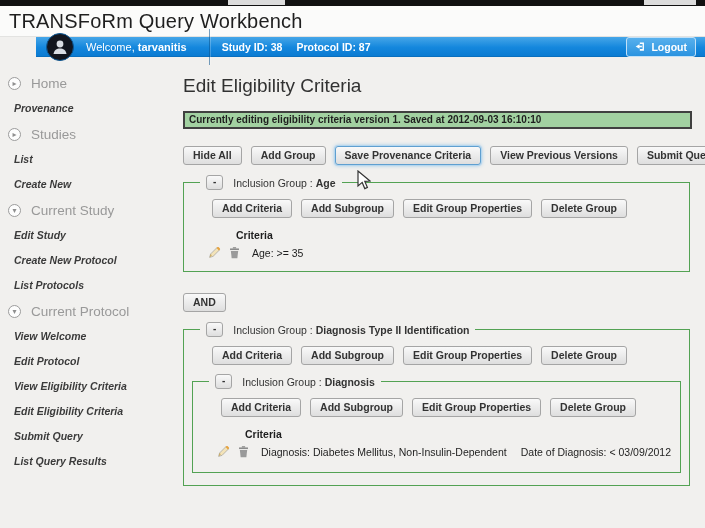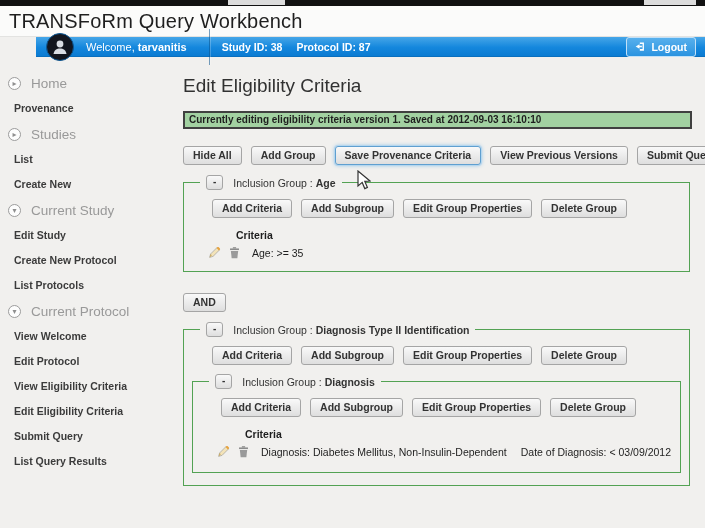--- a/index.html
+++ b/index.html
@@ -49,21 +49,21 @@
 
   
   .sidebar { width:176px; flex:0 0 auto; padding-top:12px; }
   .nav-section { display:flex; align-items:center; gap:10px; padding:4px 0 4px 8px; margin-top:3px; cursor:pointer; }
   .nav-circle {
     width:13px; height:13px; border:1px solid #9c9c9c; border-radius:50%;
     color:#8f8f8f; font-size:8px; line-height:12px; text-align:center; flex:0 0 auto;
     background:#fdfdfd;
   }
   .nav-section-label { color:#999; font-size:13.5px; }
-  .nav-item { padding:6.5px 0 6.5px 14px; font-size:10.5px; font-weight:bold; color:#3b3b3b; cursor:pointer; white-space:nowrap; }
+  .nav-item { padding:6.5px 0 6.5px 14px; font-size:10.5px; font-weight:bold; color:#3b3b3b; cursor:pointer; white-space:nowrap;font-style:italic; }
 
   
   .content { flex:1; padding:6px 13px 0 7px; min-width:0; }
   .page-heading { font-size:19px; font-weight:normal; color:#313131; margin:12px 0 0 0; }
 
   .status-bar {
     margin-top:14px; background:#a2d1a1; border:2px solid #404040;
     color:#1e1e1e; font-size:10px; font-weight:bold;
     padding:1px 4px 2px; line-height:11px; white-space:nowrap; overflow:hidden;
   }

